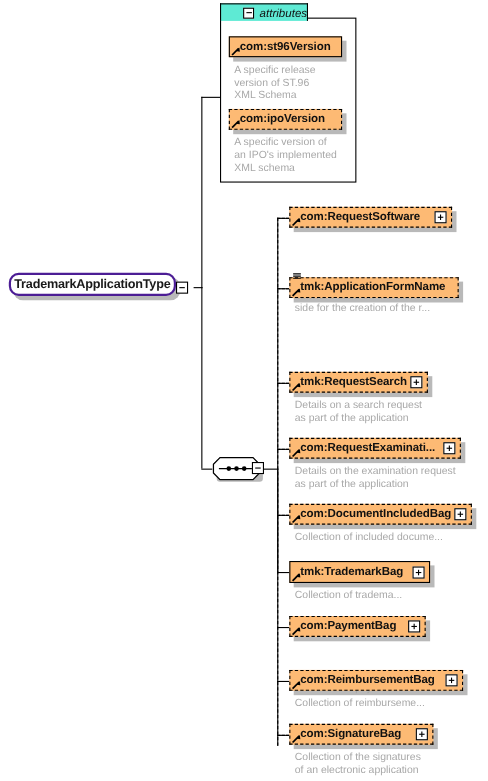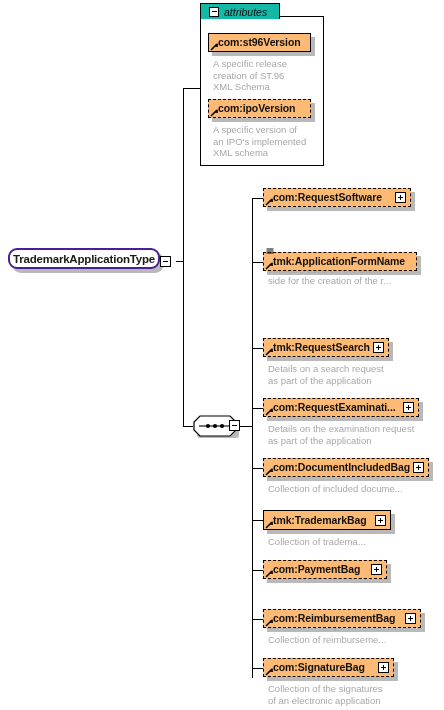--- a/index.html
+++ b/index.html
@@ -64,23 +64,23 @@
     position:absolute;
     box-sizing:border-box;
     border:1px solid #000;
     background:#fff;
   }
   .attr-tab{
     position:absolute;
     box-sizing:border-box;
     border:1px solid #000;
     border-bottom:none;
-    background:#14b8a6;
+    background:#5eead4;
     display:flex;align-items:center;
-    padding-left:8px;
+    padding-left:20px;
     z-index:4;
   }
   .attr-tab .lbl{
     font-style:italic;
     font-size:10.5px;
     color:#111;
     margin-left:5px;
   }
   .attr-tab .exp{
     position:relative;
@@ -200,21 +200,21 @@
 
   <div class="nodeshadow" style="left:212px;top:37px;width:103px;height:19px;"></div>
   <div class="node" style="left:208px;top:33px;width:103px;height:19px;">
     <span class="nm">com:st96Version</span>
     <svg class="refarrow" viewBox="0 0 9 9">
       <path d="M1 8 L7 2" stroke="#000" stroke-width="1.6" fill="none"></path>
       <path d="M7.6 1.2 L8 5 L4.3 4.4 Z" fill="#000"></path>
     </svg>
   </div>
   <div class="anno" style="left:213px;top:58px;">A specific release
-creation of ST.96
+version of ST.96
 XML Schema</div>
 
   <div class="nodeshadow" style="left:212px;top:103px;width:103px;height:19px;"></div>
   <div class="node optional" style="left:208px;top:99px;width:103px;height:19px;">
     <span class="nm">com:ipoVersion</span>
     <svg class="refarrow" viewBox="0 0 9 9">
       <path d="M1 8 L7 2" stroke="#000" stroke-width="1.6" fill="none"></path>
       <path d="M7.6 1.2 L8 5 L4.3 4.4 Z" fill="#000"></path>
     </svg>
   </div>

